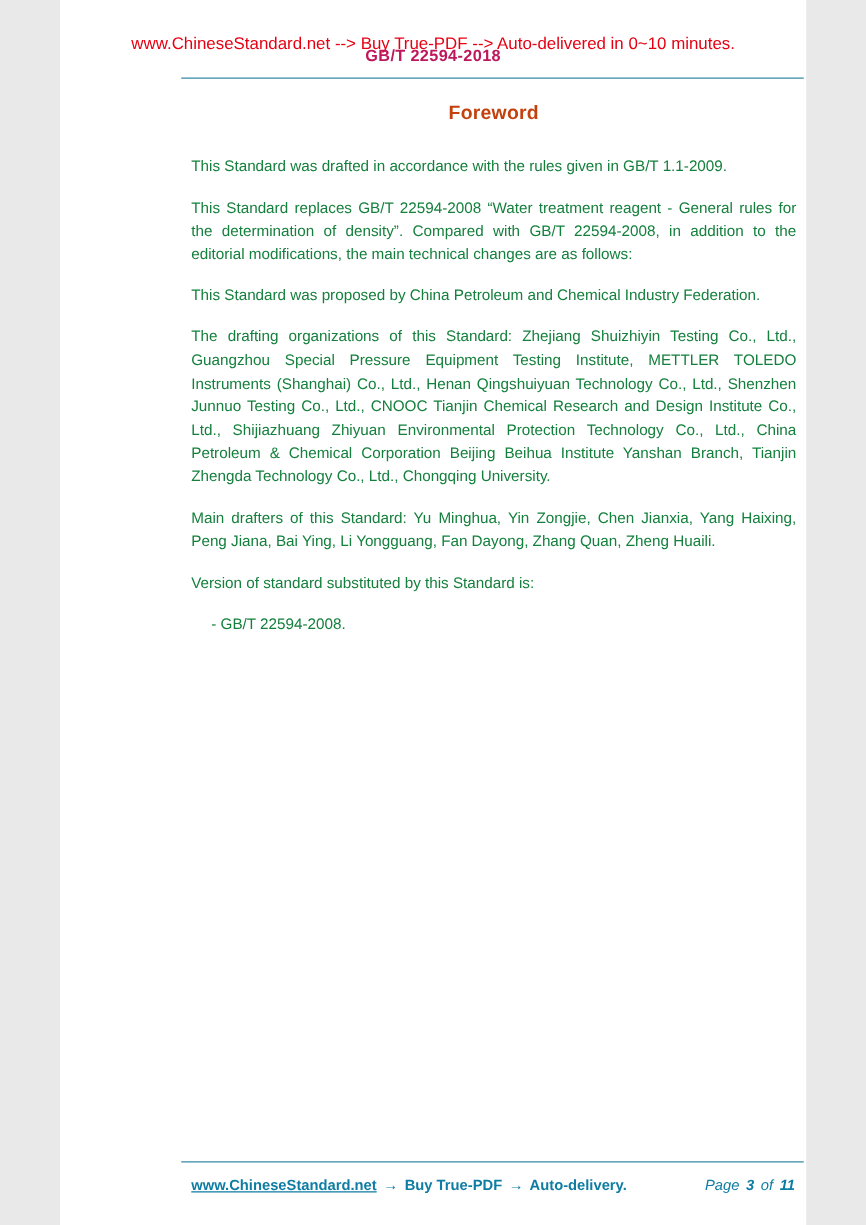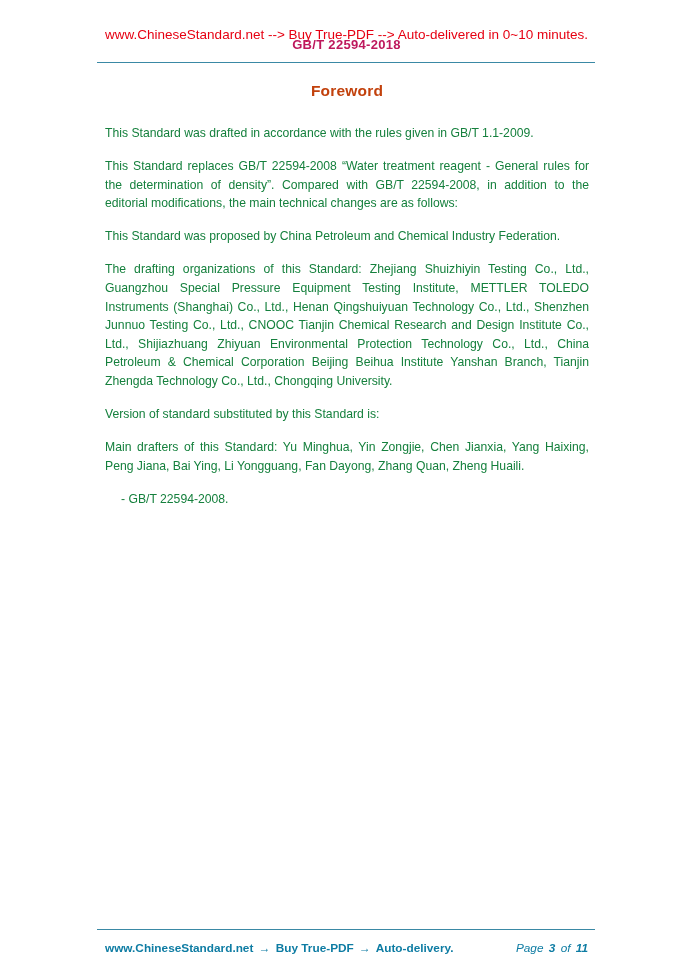--- a/index.html
+++ b/index.html
@@ -1,19 +1,19 @@
 <!DOCTYPE html>
 <html><head>
 <meta charset="utf-8">
 <style>
   * { margin: 0; padding: 0; box-sizing: border-box; }
   html, body { background: #e9e9e9; }
   .page {
     position: relative;
-    width: 693px;
+    width: 597px;
     height: 980px;
     margin: 0 auto;
     background: #ffffff;
     font-family: "Liberation Sans", sans-serif;
     color: #111111;
     overflow: hidden;
   }
   
   .promo {
     position: absolute;
@@ -78,20 +78,21 @@
     justify-content: space-between;
     align-items: baseline;
     font-size: 11.8px;
   }
   .footer-left {
     color: #0e7ca3;
     font-weight: bold;
   }
   .footer-left a {
     color: #0e7ca3;
+    text-decoration: underline;
     cursor: pointer;
   }
   .footer-left .sep { padding: 0 2px; }
   .footer-right { color: #0e7ca3; }
   .footer-right .num { font-weight: bold; }
   .footer-right span { padding: 0 1px; font-style: italic; }
 </style>
 </head>
 <body>
 
@@ -109,23 +110,23 @@
     <p class="para">This Standard was drafted in accordance with the rules given in GB/T 1.1-2009.</p>
 
     <p class="para">This Standard replaces GB/T 22594-2008 “Water treatment reagent - General rules for the determination of density”. Compared with GB/T 22594-2008, in addition to the editorial modifications, the main technical changes are as follows:</p>
 
 
     <p class="para">This Standard was proposed by China Petroleum and Chemical Industry Federation.</p>
 
 
     <p class="para">The drafting organizations of this Standard: Zhejiang Shuizhiyin Testing Co., Ltd., Guangzhou Special Pressure Equipment Testing Institute, METTLER TOLEDO Instruments (Shanghai) Co., Ltd., Henan Qingshuiyuan Technology Co., Ltd., Shenzhen Junnuo Testing Co., Ltd., CNOOC Tianjin Chemical Research and Design Institute Co., Ltd., Shijiazhuang Zhiyuan Environmental Protection Technology Co., Ltd., China Petroleum &amp; Chemical Corporation Beijing Beihua Institute Yanshan Branch, Tianjin Zhengda Technology Co., Ltd., Chongqing University.</p>
 
+    <p class="para">Main drafters of this Standard: Yu Minghua, Yin Zongjie, Chen Jianxia, Yang Haixing, Peng Jiana, Bai Ying, Li Yongguang, Fan Dayong, Zhang Quan, Zheng Huaili.</p>
+
     <p class="para">Version of standard substituted by this Standard is:</p>
-
-    <p class="para">Main drafters of this Standard: Yu Minghua, Yin Zongjie, Chen Jianxia, Yang Haixing, Peng Jiana, Bai Ying, Li Yongguang, Fan Dayong, Zhang Quan, Zheng Huaili.</p>
 
     <p class="para indent extra-gap">- GB/T 22594-2008.</p>
   </div>
 
   <hr class="rule footer-rule">
 
   <div class="footer-row">
     <div class="footer-left">
       <a>www.ChineseStandard.net</a>
       <span class="sep">→</span>

